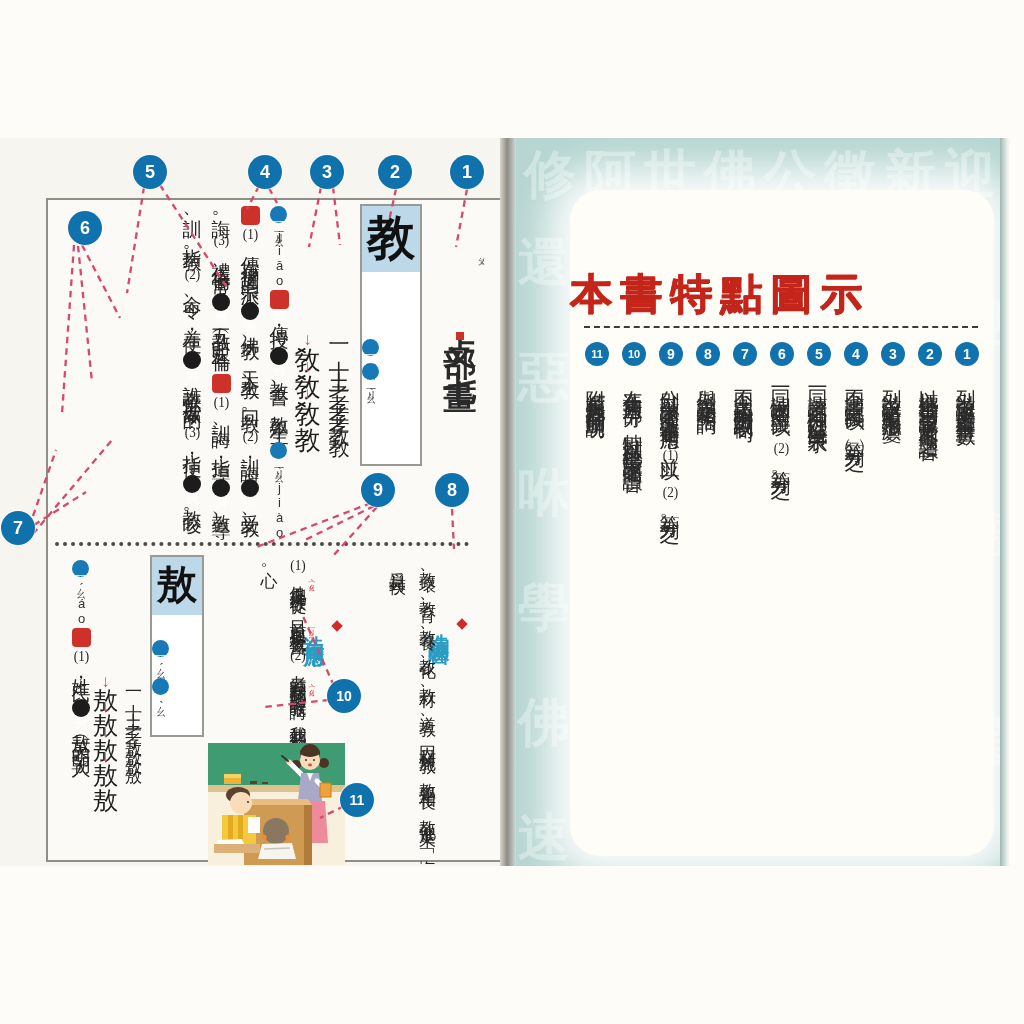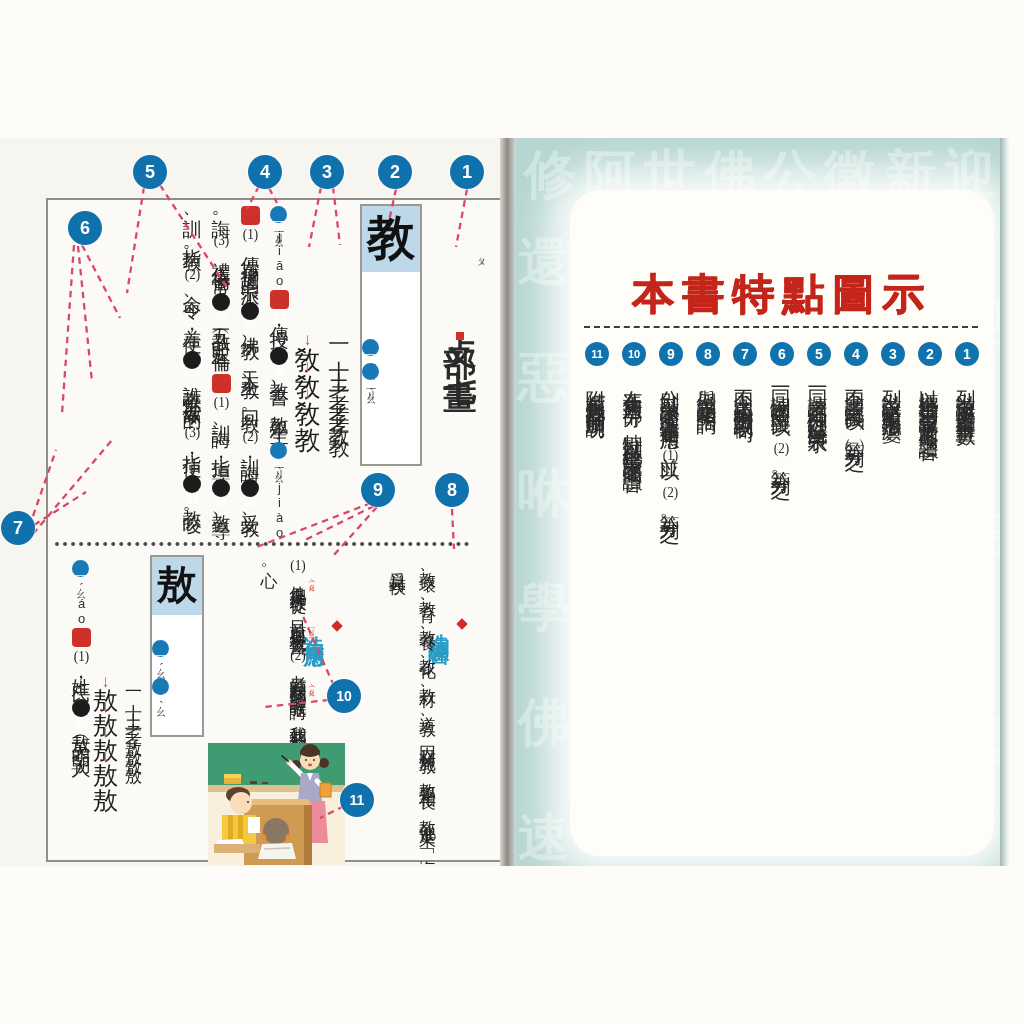--- a/index.html
+++ b/index.html
@@ -70,21 +70,21 @@
   .spine{position:absolute;left:500px;top:138px;width:16px;height:728px;
          background:linear-gradient(90deg,#d8d5cf,#8f8c86 45%,#c2cdc9 90%,#cfe0db);}
   .right-edge{position:absolute;left:1000px;top:138px;width:10px;height:728px;
               background:linear-gradient(90deg,#9fb7b1,#e7efec 70%,#fdfcf8);}
   
   .right-page{position:absolute;left:516px;top:138px;width:484px;height:728px;
               background:#b7d6d1;overflow:hidden;}
   .wm{position:absolute;color:#e4f2ee;opacity:.55;font-size:52px;font-weight:700;}
   .panel{position:absolute;left:54px;top:52px;width:424px;height:666px;background:#fffdf8;
          border-radius:30px;box-shadow:0 0 36px 22px rgba(255,255,255,.9);}
-  .rp-title{position:absolute;left:0;top:76px;width:100%;text-align:center;
+  .rp-title{position:absolute;left:0;top:76px;width:100%;
             color:#c4251a;font-size:42px;font-weight:900;letter-spacing:8px;
             font-family:"Liberation Sans","DejaVu Sans",sans-serif;
             text-shadow:1px 0 0 #c4251a,0 1px 0 #c4251a;}
   .rp-divider{position:absolute;left:14px;top:136px;width:394px;height:0;border-top:2px dashed #3c3c3c;}
   #features{position:absolute;left:12px;top:152px;width:398px;height:500px;
             display:flex;flex-direction:row-reverse;justify-content:space-between;align-items:flex-start;}
   .feature{display:flex;flex-direction:column;align-items:flex-end;}
   .fnum{width:24px;height:24px;border-radius:50%;background:#1173ae;color:#fff;
         font-family:"Liberation Sans","DejaVu Sans",sans-serif;font-weight:700;
         font-size:14px;line-height:24px;text-align:center;margin:0 1px 8px 0;}

